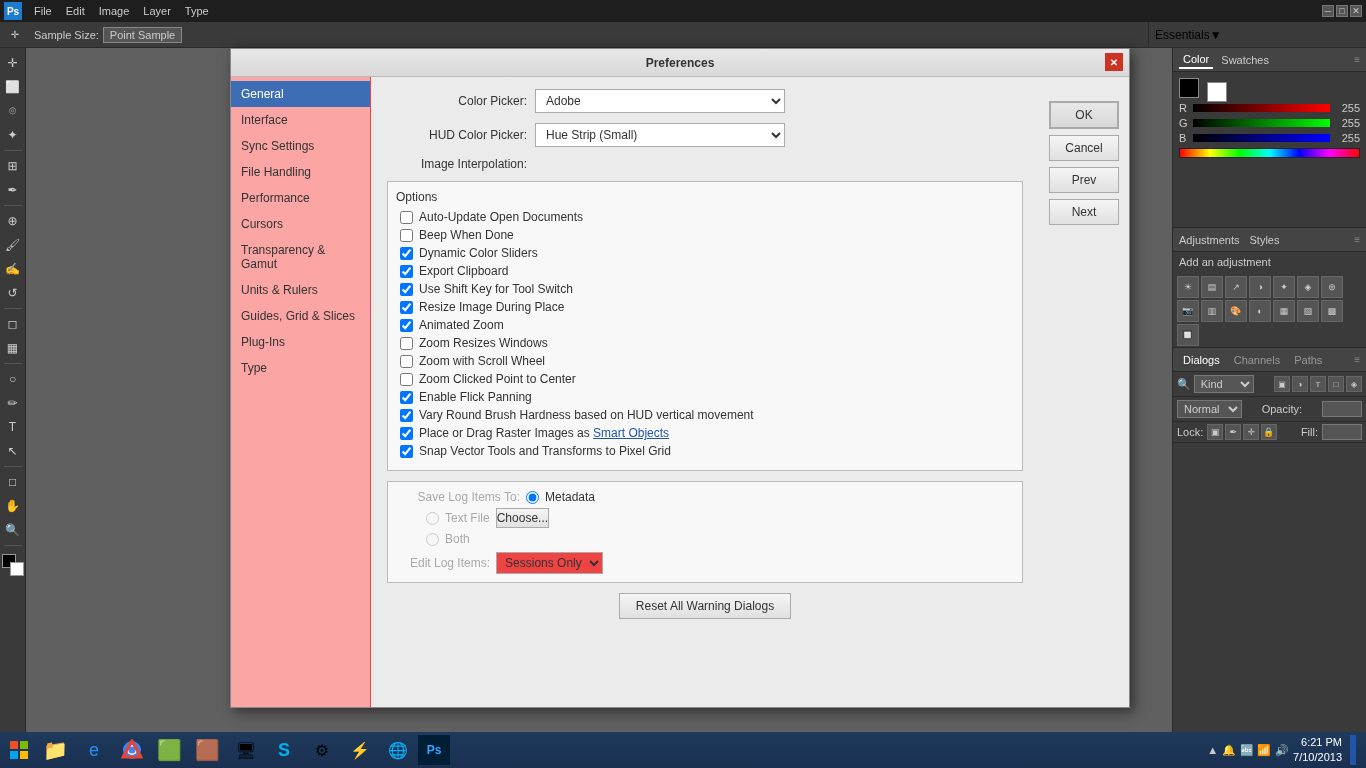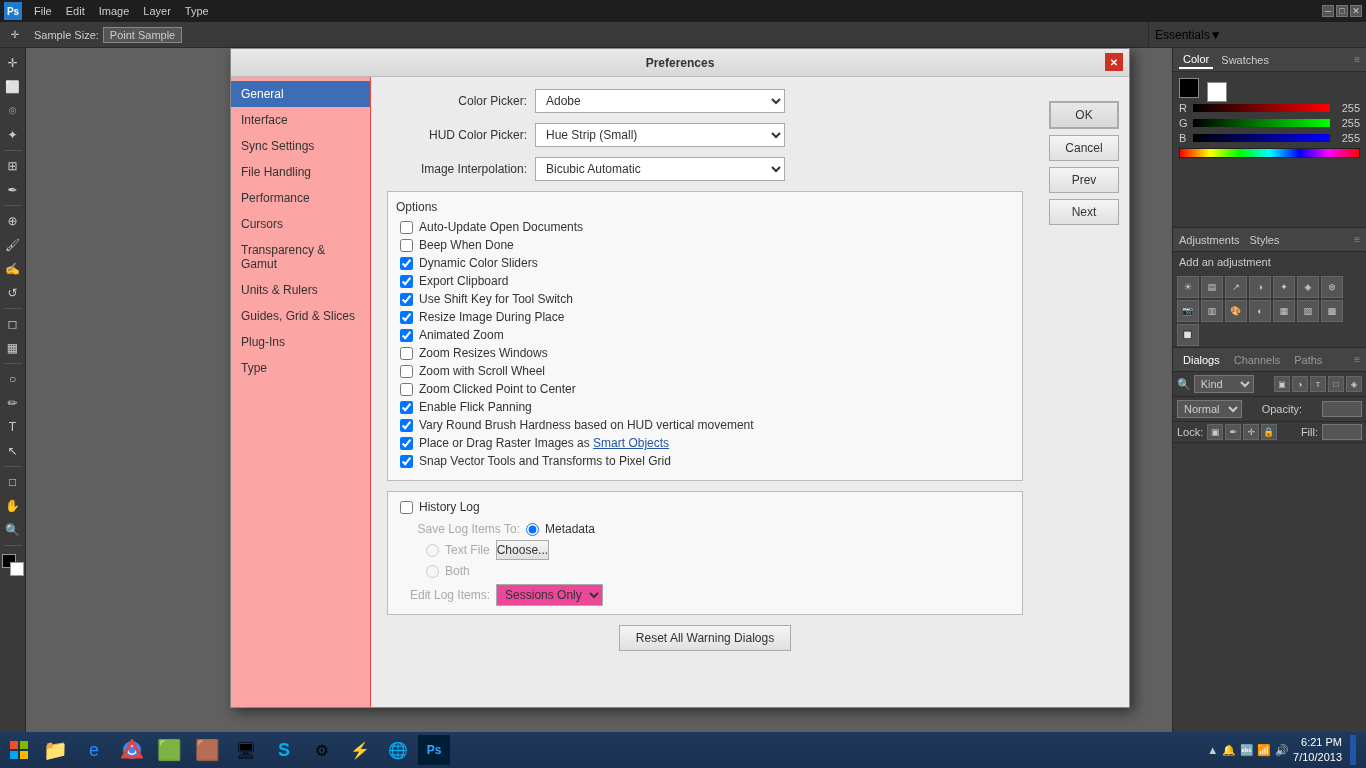--- a/index.html
+++ b/index.html
@@ -579,21 +579,21 @@
       cursor: pointer;
     }
     .disabled-text { color: #aaa; }
     .edit-log-row {
       display: flex;
       align-items: center;
       gap: 6px;
       margin-top: 6px;
     }
     .edit-log-select {
-      background: #ec4899;
+      background: #ef4444;
       border: 1px solid #aaa;
       padding: 2px 4px;
       font-size: 12px;
       color: #333;
     }
 
     .reset-btn {
       background: linear-gradient(to bottom, #f5f5f5, #e0e0e0);
       border: 1px solid #aaa;
       padding: 5px 16px;
@@ -881,23 +881,20 @@
 
       <div class="form-row">
         <span class="form-label" style="width:140px;">HUD Color Picker:</span>
         <select class="form-select">
           <option>Hue Strip (Small)</option>
         </select>
       </div>
 
       <div class="form-row">
         <span class="form-label" style="width:140px;">Image Interpolation:</span>
-        <select class="form-select">
-          <option>Bicubic Automatic</option>
-        </select>
       </div>
 
       <div class="options-group">
         <div class="options-legend">Options</div>
 
         <div class="checkbox-row">
           <input type="checkbox" id="auto_update" style="">
           <label for="auto_update" class="checkbox-label">Auto-Update Open Documents</label>
         </div>
         <div class="checkbox-row">
@@ -948,24 +945,20 @@
           <input type="checkbox" id="place_drag" checked="" style="">
           <label for="place_drag" class="checkbox-label">Place or Drag Raster Images as <span class="link-text">Smart Objects</span></label>
         </div>
         <div class="checkbox-row">
           <input type="checkbox" id="snap_vector" checked="" style="">
           <label for="snap_vector" class="checkbox-label">Snap Vector Tools and Transforms to Pixel Grid</label>
         </div>
       </div>
 
       <div class="history-group">
-        <div class="history-header">
-          <input type="checkbox" id="history_log" style="">
-          <label for="history_log" class="checkbox-label">History Log</label>
-        </div>
         <div class="history-inner">
           <div class="save-log-row">
             <span class="form-label disabled-text" style="width:110px; font-size:12px;">Save Log Items To:</span>
             <input type="radio" name="save_log" id="metadata" checked="" style="">
             <label for="metadata" class="radio-label">Metadata</label>
           </div>
           <div class="radio-row">
             <input type="radio" name="save_log" id="text_file" disabled="" style="">
             <label for="text_file" class="radio-label disabled-text">Text File</label>
             <button class="choose-btn" disabled="">Choose...</button>

